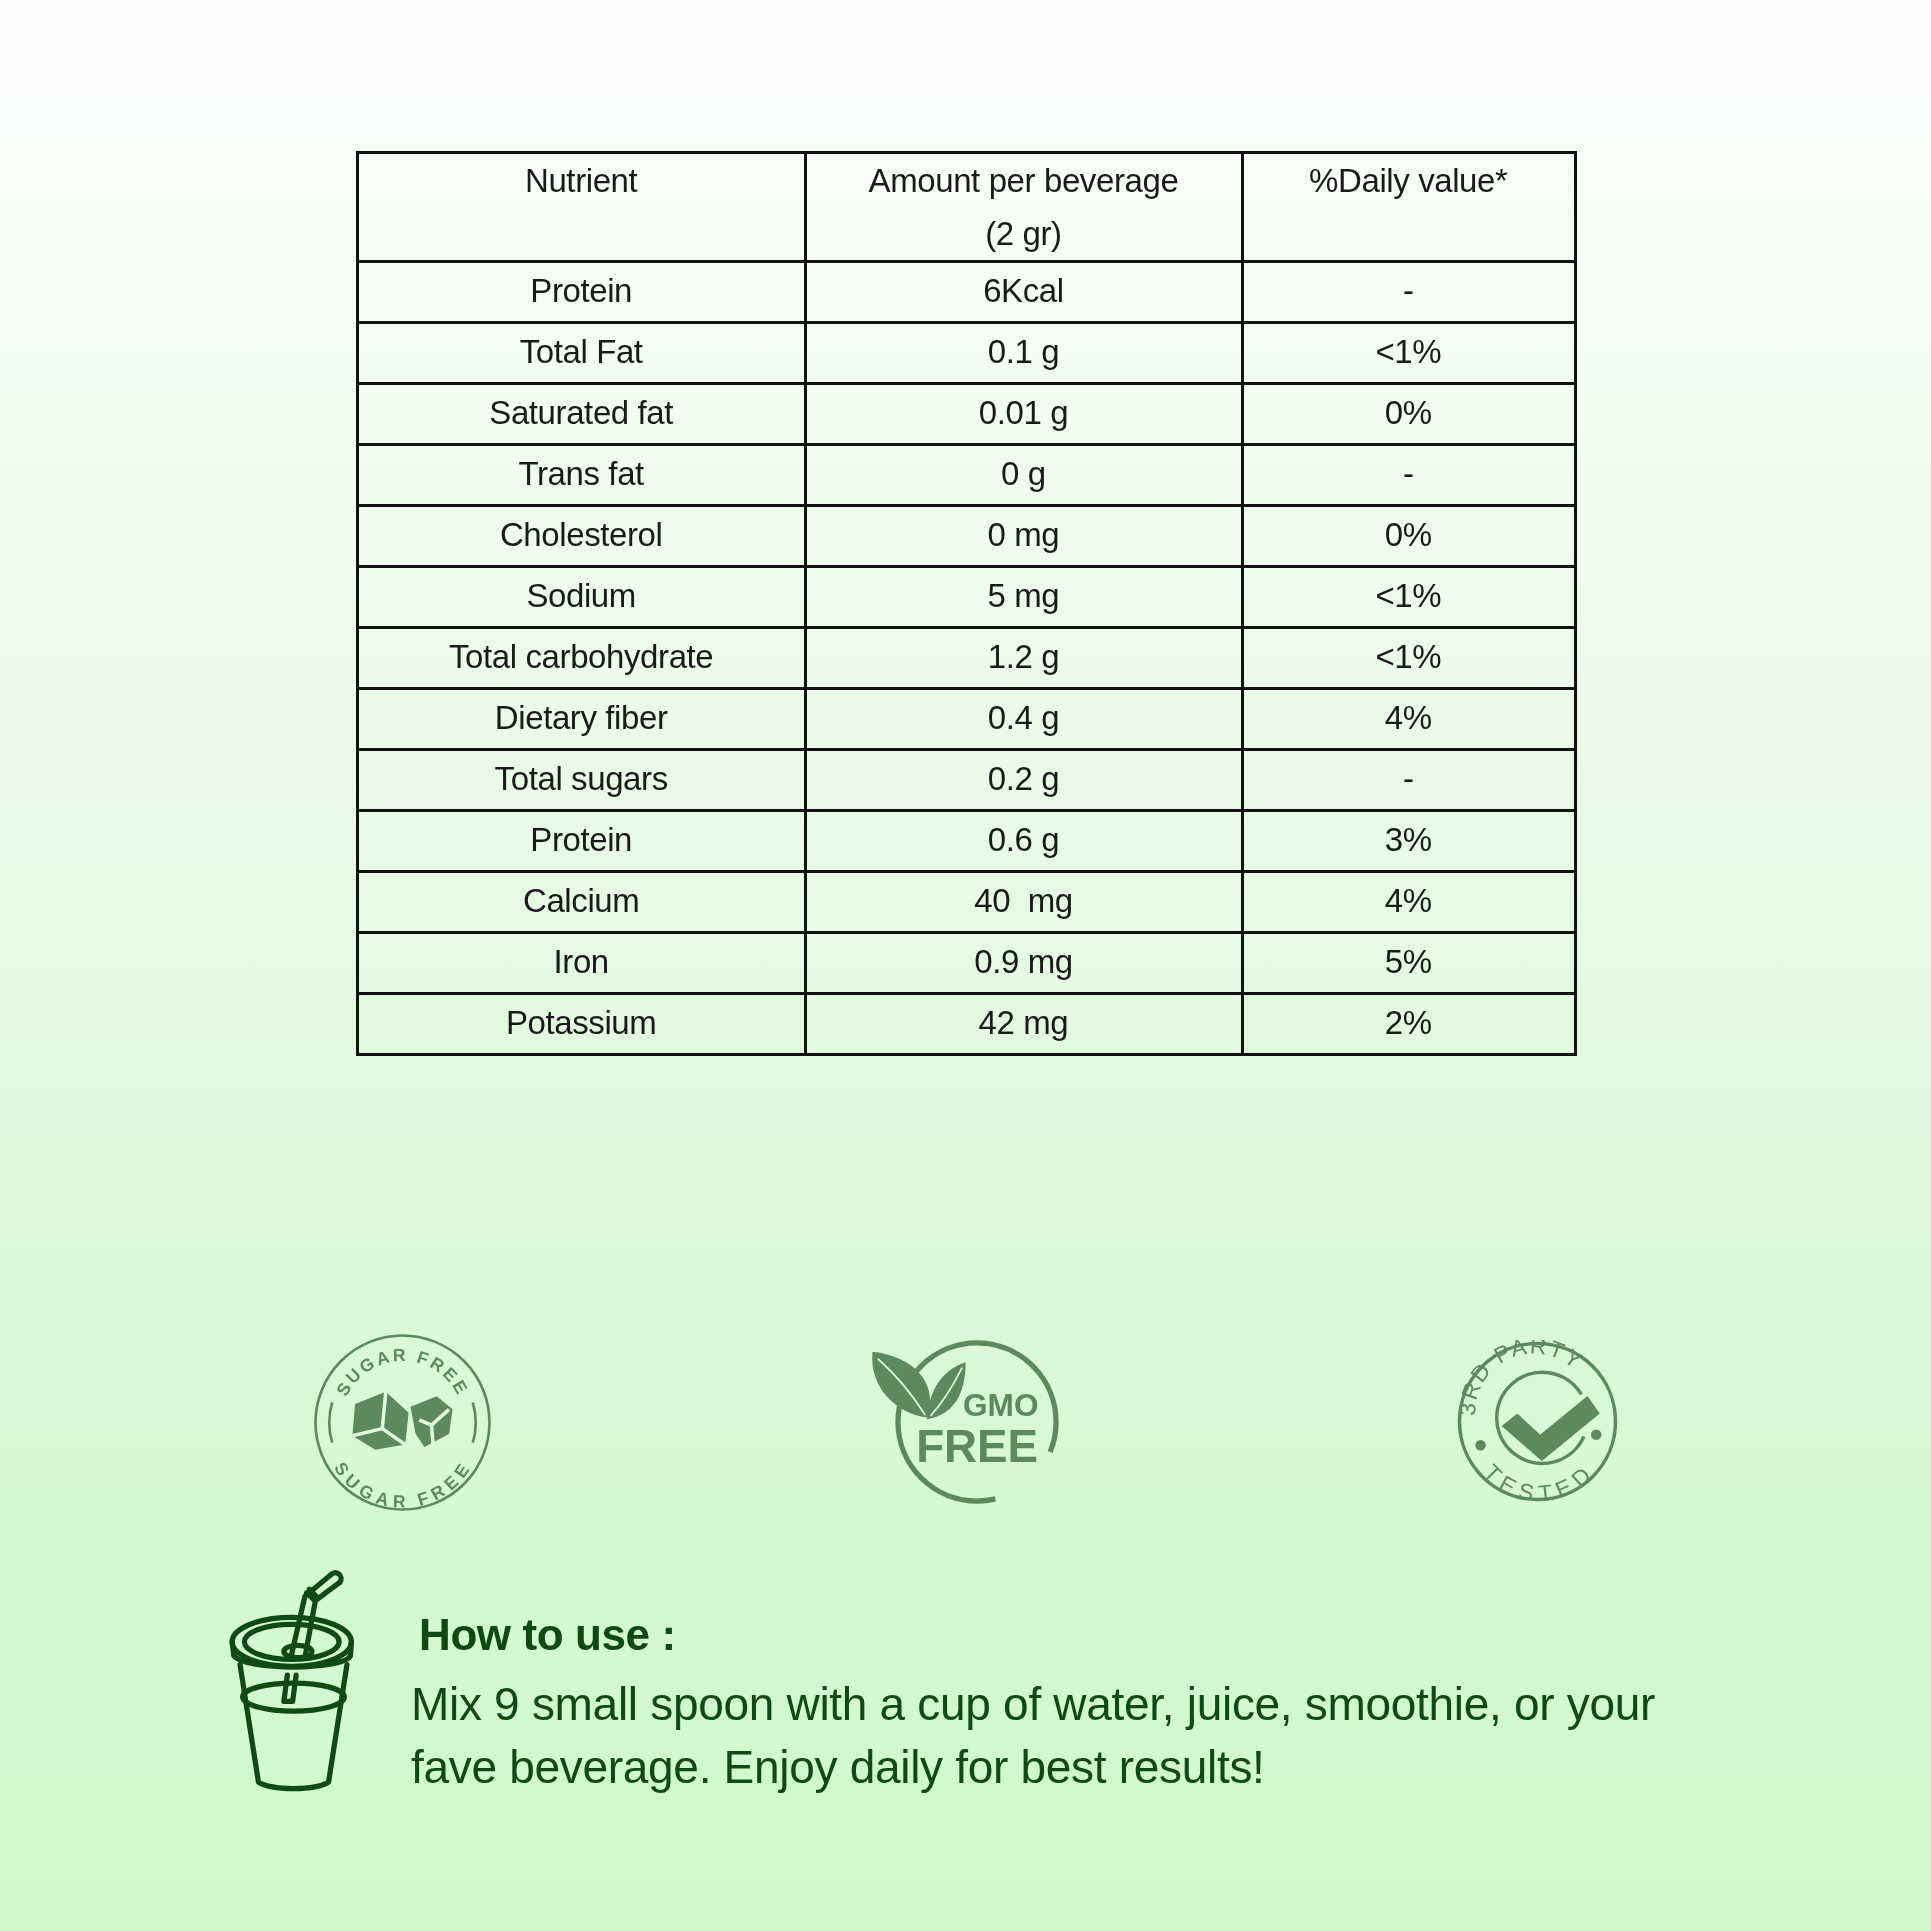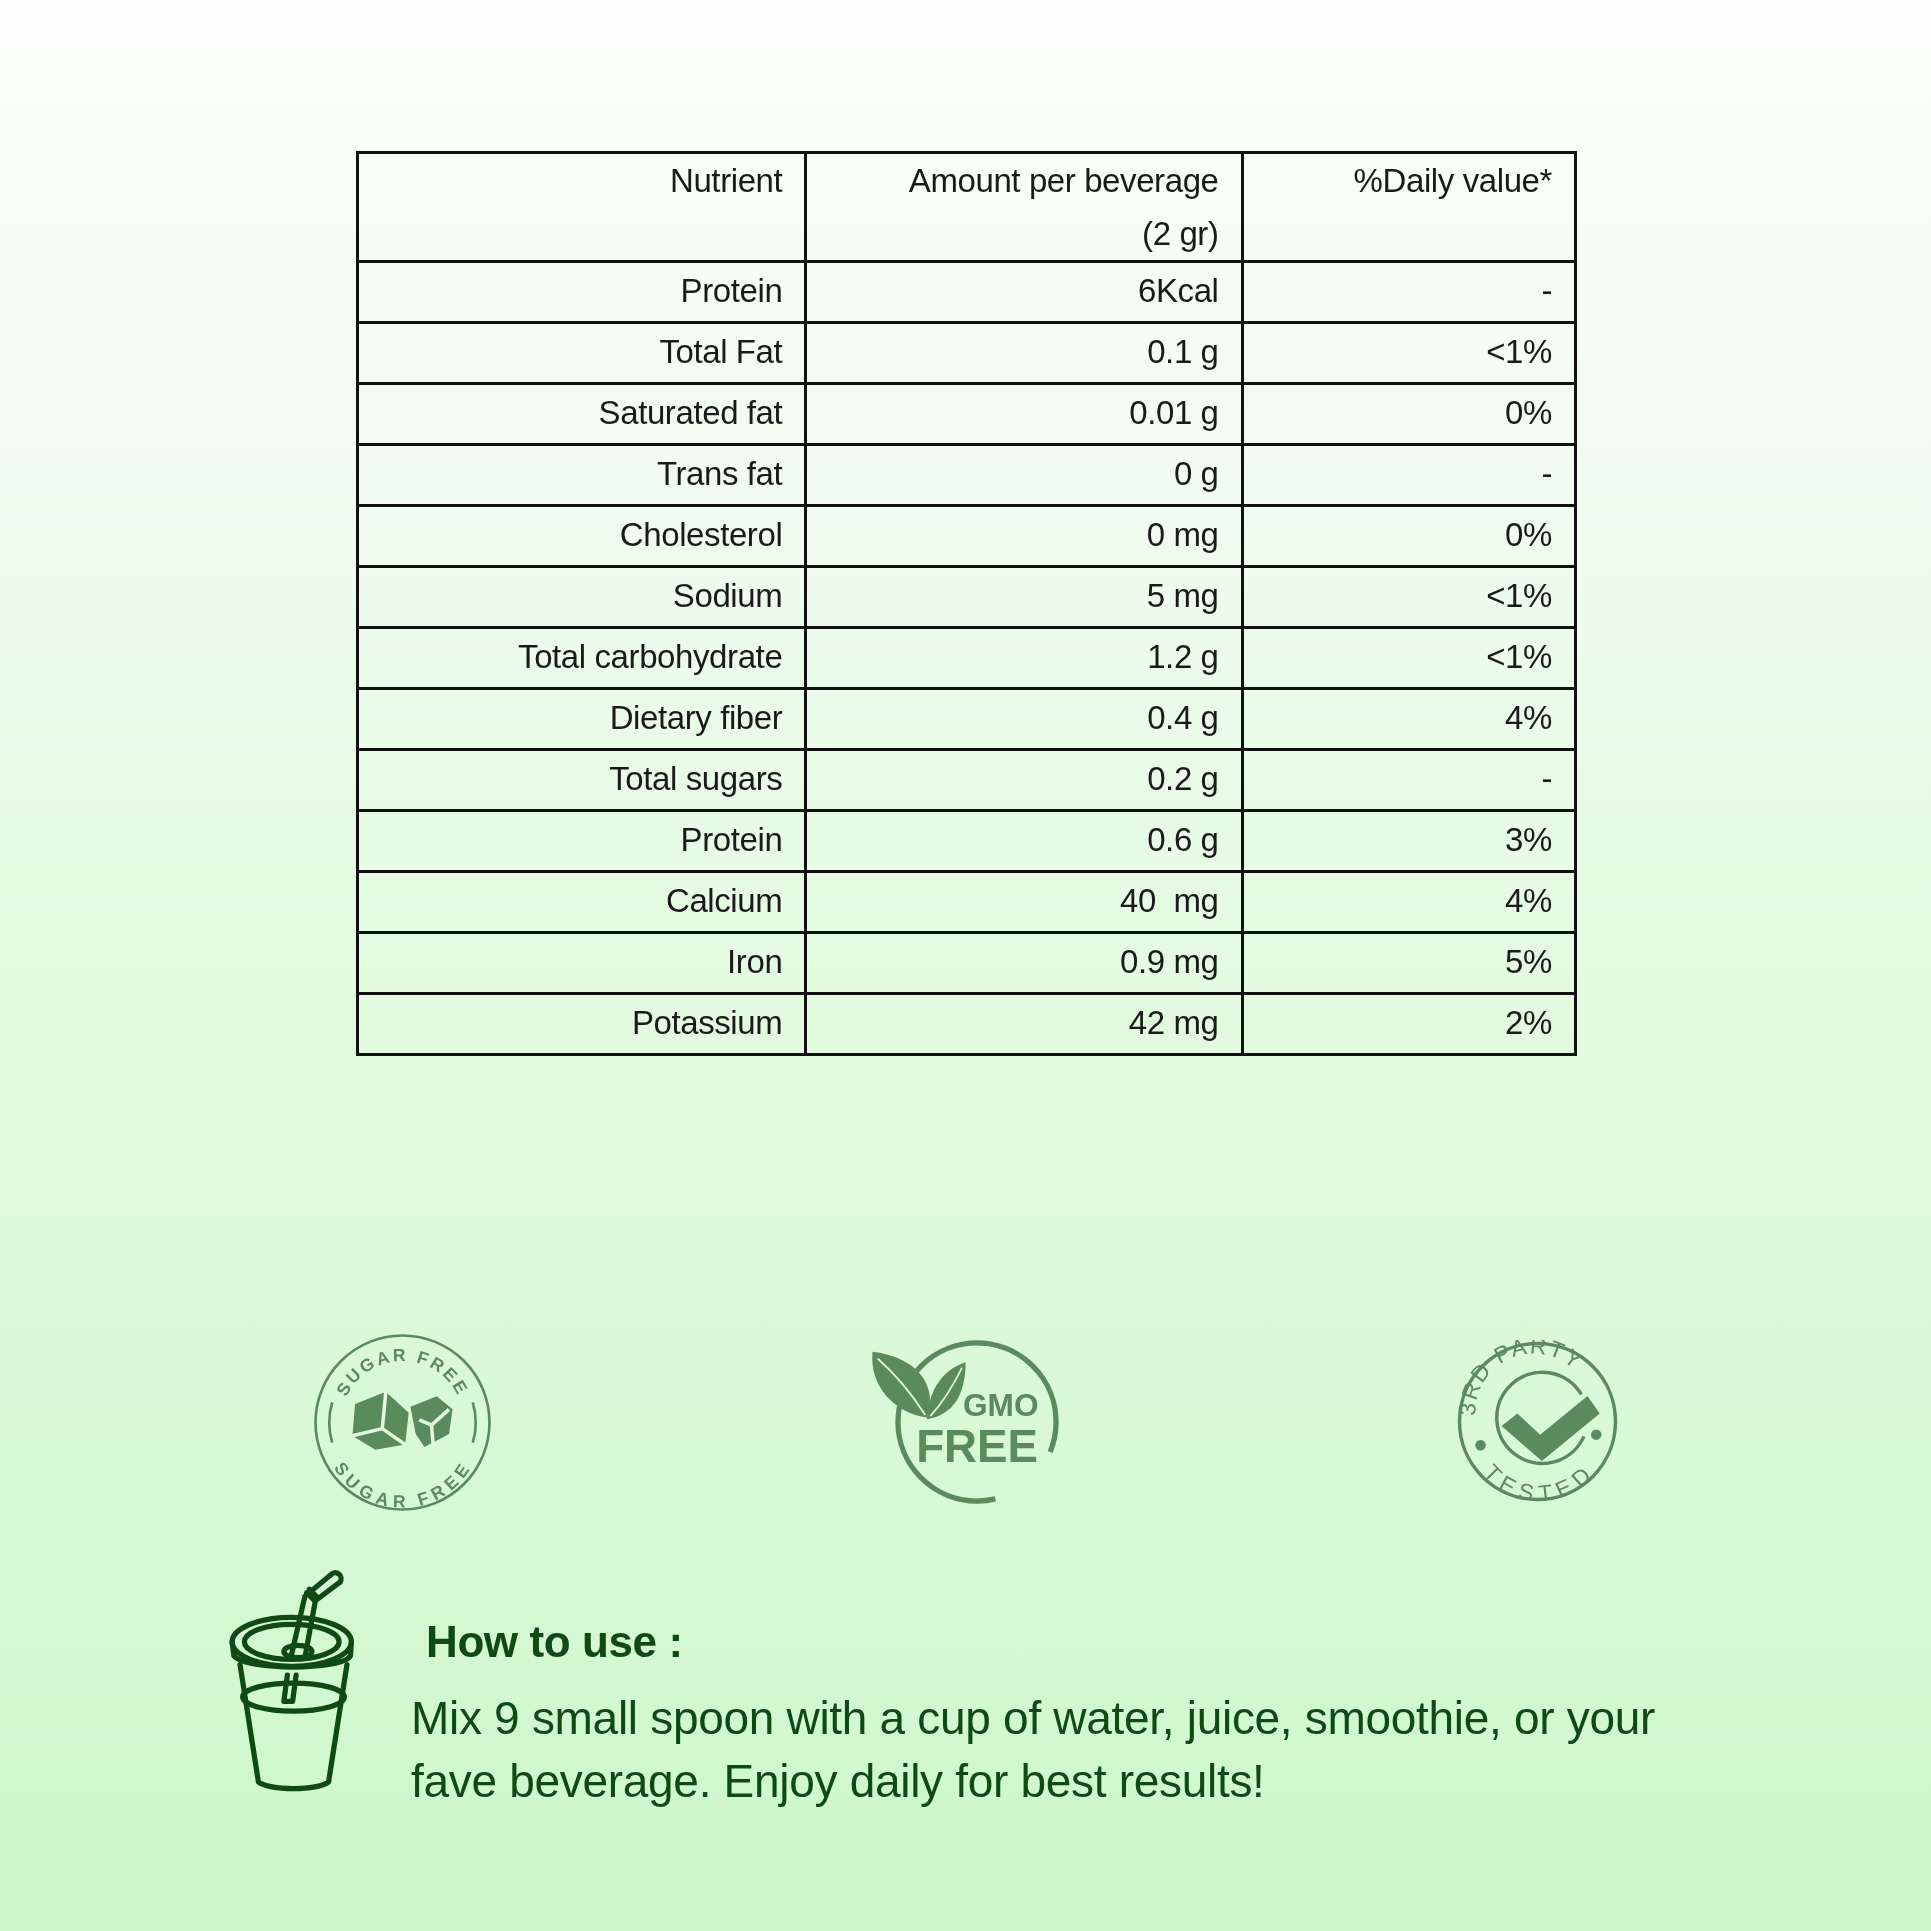--- a/index.html
+++ b/index.html
@@ -13,42 +13,42 @@
       width: 1221px;
       border-collapse: collapse;
       font-family: "Liberation Sans", sans-serif;
       color: #1a1a1a;
       font-size: 33px;
       letter-spacing: -0.4px;
     }
     .nutrition-table td, .nutrition-table th {
       border: 3.5px solid #111;
       vertical-align: top;
-      text-align: right;
+      text-align: center;
       font-weight: normal;
       padding: 7px 22px 0 21px;
       height: 61px;
       box-sizing: border-box;
     }
     .nutrition-table th { height: 106px; line-height: 53px; padding-top: 0; }
     .nutrition-table td { line-height: 42px; }
     .col1 { width: 449px; }
     .col2 { width: 437px; }
     .col3 { width: 334px; }
 
     .badge { position: absolute; }
     .badge svg { display: block; }
 
     .howto {
       position: absolute; left: 411px; top: 1596px; width: 1404px;
       color: #0f4a14;
     }
     .howto-title {
       font-family: "Liberation Sans", sans-serif;
-      font-weight: bold; font-size: 44px; line-height: 61px; margin: 15px;
+      font-weight: bold; font-size: 44px; line-height: 61px; margin: 8px;
       letter-spacing: -0.4px;
     }
     .howto-body {
       font-family: "Liberation Sans", sans-serif;
       font-size: 46px; line-height: 63px; margin: 0;
       letter-spacing: -0.3px;
     }
     .cup-icon { position: absolute; left: 219px; top: 1561px; }
   </style>
 </head>

